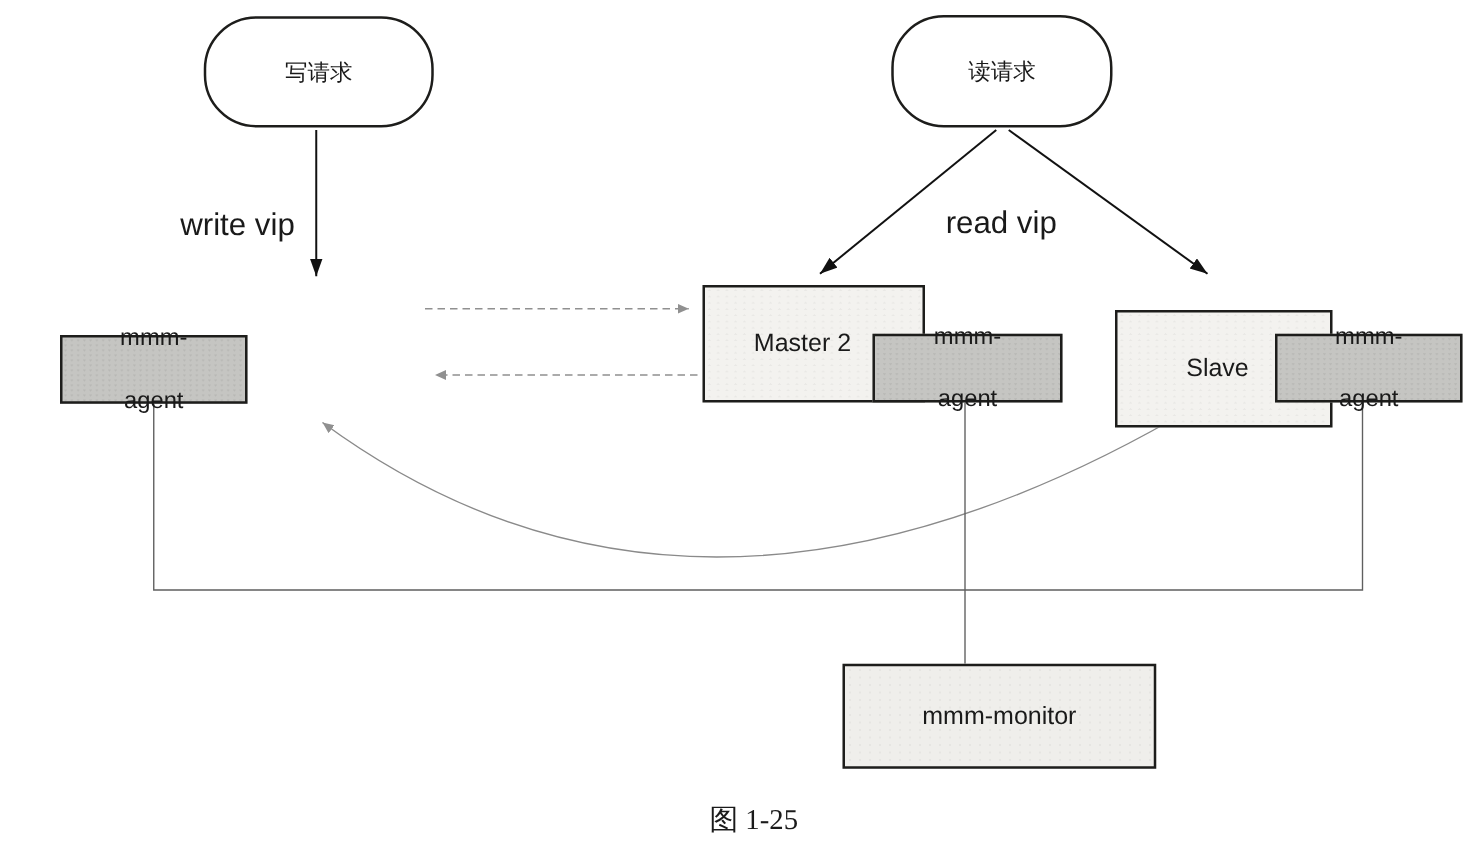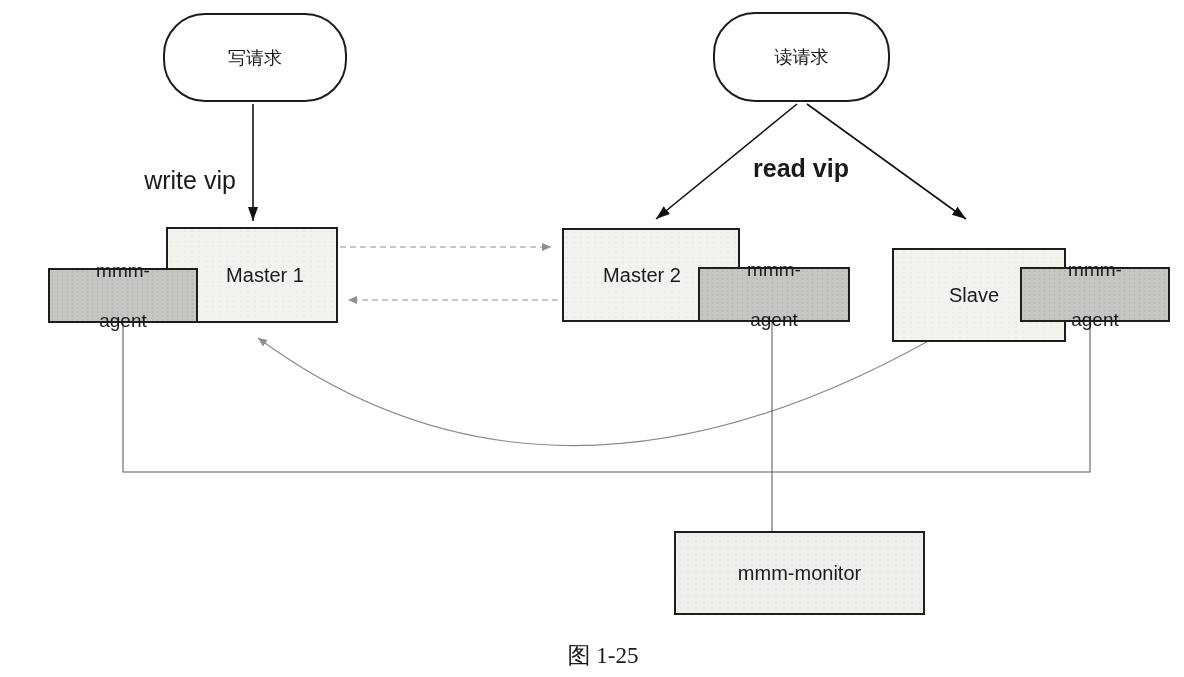--- a/index.html
+++ b/index.html
@@ -75,25 +75,22 @@
 
   <div class="node stadium" style="left:713px;top:12px;width:177px;height:90px;">
     <span>读请求</span>
   </div>
 
   <div class="node stadium" style="left:163px;top:13px;width:184px;height:89px;">
     <span>写请求</span>
   </div>
 
   <div class="edge-label" style="left:143px;top:166px;width:94px;">write vip</div>
-  <div class="edge-label" style="left:753px;top:154px;width:96px;font-weight:bold;">read vip</div>
+  <div class="edge-label" style="left:753px;top:164px;width:96px;">read vip</div>
 
-  <div class="node server pad-left" style="left:166px;top:227px;width:172px;height:96px;">
-    <span>Master 1</span>
-  </div>
 
   <div class="node server pad-right-sm" style="left:562px;top:228px;width:178px;height:94px;">
     <span>Master 2</span>
   </div>
 
   <div class="node server pad-right-xs" style="left:892px;top:228px;width:174px;height:94px;margin-top:20px;">
     <span>Slave</span>
   </div>
 
   <div class="node agent" style="left:48px;top:268px;width:150px;height:55px;">

